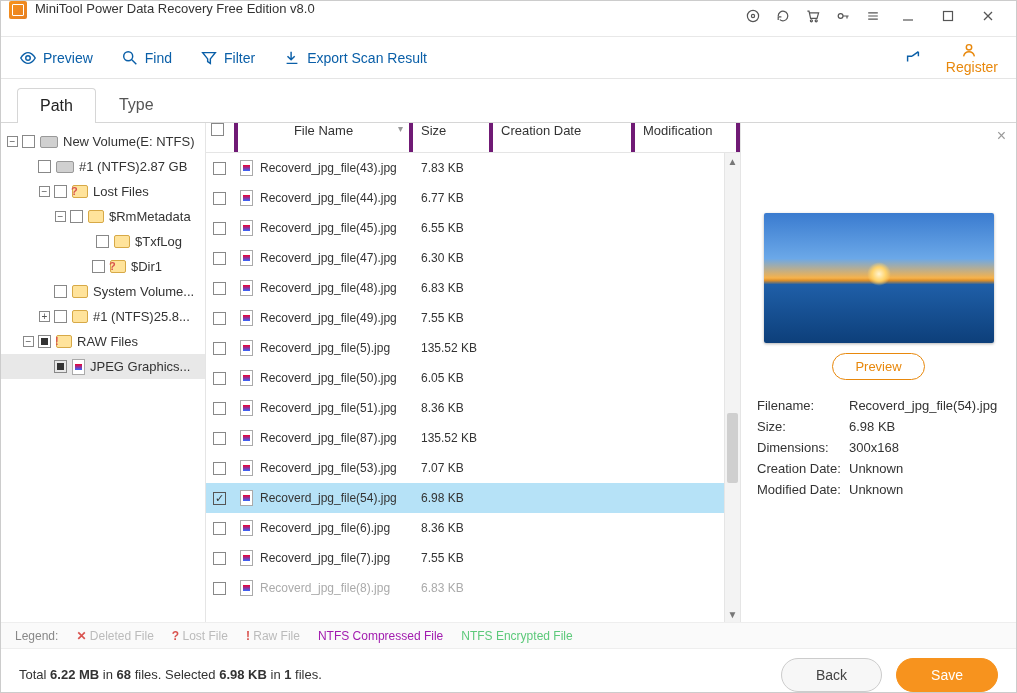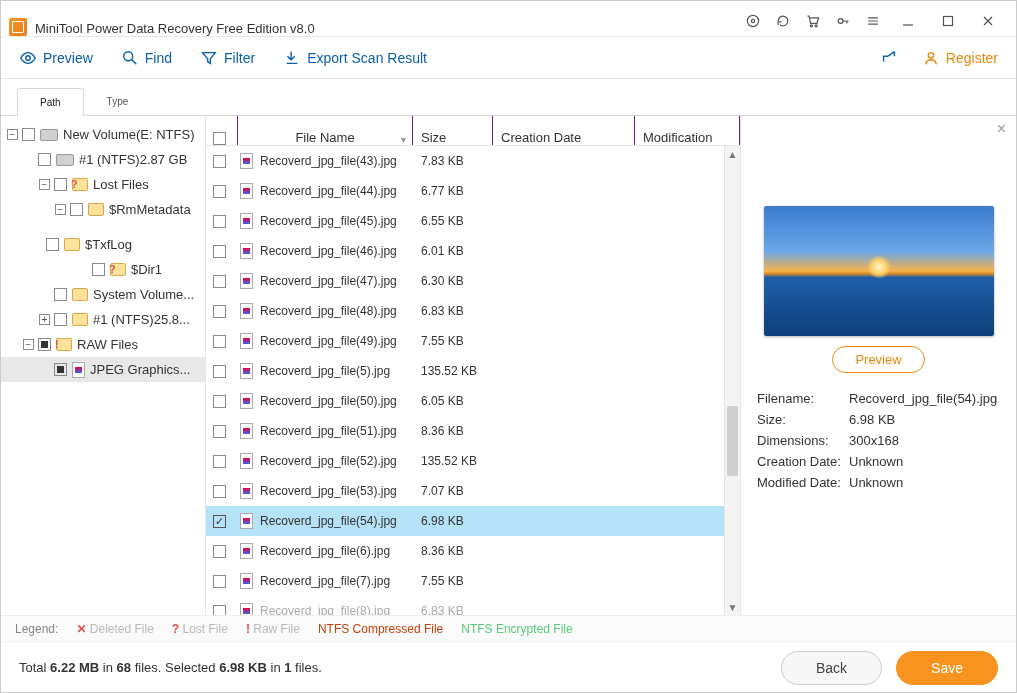--- a/index.html
+++ b/index.html
@@ -1,36 +1,36 @@
 <!DOCTYPE html>
 <html><head>
 <meta charset="utf-8">
 <style>
 * { box-sizing: border-box; margin: 0; padding: 0; font-family: "Segoe UI", Arial, sans-serif; }
 body { width: 1017px; height: 693px; background: #fff; border: 1px solid #ccc; position: relative; overflow: hidden; }
 
-.titlebar { height: 36px; display: flex; align-items: flex-end; padding: 0 8px; background: #fff; border-bottom: 1px solid #e8e8e8; }
+.titlebar { height: 36px; display: flex; align-items: flex-start; padding: 0 8px; background: #fff; border-bottom: 1px solid #e8e8e8; }
 .titlebar .logo { width: 18px; height: 18px; background: linear-gradient(135deg,#f7931e,#e67e22); border-radius: 2px; margin-right: 8px; position:relative; }
 .titlebar .logo::after{content:"";position:absolute;inset:3px;border:1px solid #fff;border-radius:1px;}
 .titlebar .title { font-size: 13px; color: #333; flex: 0 0 auto; }
 .titlebar .spacer { flex: 1; }
 .titlebar .tbicon { width: 30px; height: 30px; display: flex; align-items: center; justify-content: center; color: #555; cursor: pointer; }
 .titlebar .tbicon svg { width: 16px; height: 16px; stroke: #555; fill: none; stroke-width: 1.5; }
 .titlebar .winctrl { width: 40px; height: 30px; display:flex;align-items:center;justify-content:center; color:#555; cursor:pointer; }
 
 .toolbar { height: 42px; display: flex; align-items: center; padding: 0 18px; border-bottom: 1px solid #e5e5e5; }
 .tool { display: flex; align-items: center; margin-right: 28px; cursor: pointer; color: #0a5fa8; font-size: 14px; }
 .tool svg { width: 18px; height: 18px; margin-right: 6px; stroke: #0a5fa8; fill: none; stroke-width: 1.6; }
 .toolbar .right { margin-left: auto; display:flex; align-items:center; gap: 18px; }
-.toolbar .right .tool { margin-right: 0; }
+.toolbar .right .tool { margin-right: 0; flex-direction: column; }
 .toolbar .register { color: #e8880c; }
 .toolbar .register svg { stroke: #e8880c; }
 
 .tabs { display: flex; align-items: flex-end; padding: 8px 16px 0 16px; }
-.tab { padding: 8px 22px; font-size: 10px; color: #555; cursor: pointer; border:1px solid transparent; border-bottom:none; border-top-left-radius:4px; border-top-right-radius:4px;}
+.tab { padding: 8px 22px; font-size: 16px; color: #555; cursor: pointer; border:1px solid transparent; border-bottom:none; border-top-left-radius:4px; border-top-right-radius:4px;}
 .tab.active { background: #fff; border-color: #d6d6d6; color: #222; position:relative; top:1px; }
 
 .content { display: flex; height: calc(100% - 36px - 42px - 35px - 78px); border-top:1px solid #d6d6d6; }
 
 .tree { width: 205px; border-right: 1px solid #e5e5e5; padding: 6px 0; font-size: 13px; color: #333; overflow:hidden; }
 .tree-row { display: flex; align-items: center; height: 25px; cursor: pointer; white-space: nowrap; }
 .tree-row.selected { background: #e8e8e8; }
 .toggle { width: 11px; height: 11px; border: 1px solid #888; display:inline-flex; align-items:center; justify-content:center; font-size:10px; line-height:1; color:#555; margin-right:4px; flex:none;}
 .nochild { width: 11px; margin-right:4px; display:inline-block; }
 .cb { width: 13px; height: 13px; border: 1px solid #888; margin-right: 5px; flex:none; display:inline-flex; align-items:center; justify-content:center; }
@@ -38,21 +38,21 @@
 .drive-ic{width:18px;height:12px;background:#d0d0d0;border:1px solid #999;border-radius:2px;margin-right:5px;flex:none;}
 .fold-ic{width:16px;height:13px;background:#ffe39b;border:1px solid #d7a947;border-radius:2px;margin-right:5px;flex:none;position:relative;}
 .fold-ic.q::after{content:"?";position:absolute;left:-2px;top:-1px;font-size:11px;font-weight:bold;color:#d9534f;}
 .fold-ic.ex::after{content:"!";position:absolute;left:-2px;top:-1px;font-size:11px;font-weight:bold;color:#d9534f;}
 .jpeg-ic{width:13px;height:16px;background:#fff;border:1px solid #aaa;margin-right:5px;flex:none;position:relative;}
 .jpeg-ic::after{content:"";position:absolute;left:2px;top:4px;width:7px;height:6px;background:linear-gradient(#e03,#36f);}
 .tlabel{overflow:hidden;text-overflow:ellipsis;}
 
 .listwrap { flex:1; display:flex; flex-direction:column; border-right:1px solid #e5e5e5; min-width:0; }
 .headrow { display:flex; height:30px; border-bottom:1px solid #e5e5e5; align-items:center; font-size:13px; color:#333; background:#fff; }
-.hcell { border-right:1px solid #701a75; height:100%; display:flex; align-items:flex-end; padding:0 8px; }
+.hcell { border-right:4px solid #701a75; height:100%; display:flex; align-items:flex-start; padding:0 8px; }
 .col-cb{width:32px;justify-content:center;padding:0;}
 .col-name{width:175px;justify-content:center;position:relative;}
 .col-name .sort{position:absolute;right:6px;color:#999;font-size:10px;}
 .col-size{width:80px;}
 .col-cdate{width:142px;}
 .col-mod{flex:1;}
 .rows{flex:1;overflow:hidden;position:relative;}
 .row{display:flex;align-items:center;height:30px;font-size:12px;color:#333;}
 .row.sel{background:#b6e2f7;}
 .row .rcb{width:32px;display:flex;justify-content:center;}
@@ -74,21 +74,21 @@
 .pbtn{display:block;margin:10px auto 18px auto;padding:5px 22px;border:1px solid #e8880c;color:#e8880c;border-radius:14px;background:#fff;font-size:13px;cursor:pointer;}
 .pmeta{font-size:13px;color:#333;}
 .pmeta div{display:flex;margin-bottom:6px;}
 .pmeta .k{width:92px;}
 
 .legend{height:26px;display:flex;align-items:center;padding:0 14px;font-size:12px;border-top:1px solid #eee;background:#fafafa;gap:18px;}
 .legend .lab{color:#888;}
 .legend .del{color:#bbb;} .legend .del .x{color:#d9534f;font-weight:bold;}
 .legend .lost{color:#bbb;} .legend .lost .q{color:#d9534f;font-weight:bold;}
 .legend .raw{color:#bbb;} .legend .raw .e{color:#d9534f;font-weight:bold;}
-.legend .ntfsc{color:#c2410c;}
+.legend .ntfsc{color:#a21caf;}
 .legend .ntfse{color:#5cc97a;}
 
 .footer{height:52px;display:flex;align-items:center;padding:0 18px;border-top:1px solid #eee;}
 .status{font-size:13px;color:#333;}
 .status b{font-weight:600;}
 .footer .fsp{flex:1;}
 .btn{padding:8px 34px;border-radius:18px;font-size:14px;cursor:pointer;border:1px solid #ccc;background:#f7f7f7;color:#444;}
 .btn.primary{background:#f7931e;border-color:#f7931e;color:#fff;margin-left:14px;}
 </style>
 </head>
@@ -213,21 +213,21 @@
         <span class="cb"></span>
         <span class="fold-ic q"></span>
         <span class="tlabel">Lost Files</span>
       </div>
       <div class="tree-row" style="padding-left: 54px;">
         <span class="toggle">−</span>
         <span class="cb"></span>
         <span class="fold-ic"></span>
         <span class="tlabel">$RmMetadata</span>
       </div>
-      <div class="tree-row" style="padding-left: 30px; margin-top: 10px;">
+      <div class="tree-row" style="padding-left: 80px;">
         <span class="nochild"></span>
         <span class="cb"></span>
         <span class="fold-ic"></span>
         <span class="tlabel">$TxfLog</span>
       </div>
       <div class="tree-row" style="padding-left: 76px;">
         <span class="nochild"></span>
         <span class="cb"></span>
         <span class="fold-ic q"></span>
         <span class="tlabel">$Dir1</span>
@@ -302,30 +302,20 @@
           <div class="rname">Recoverd_jpg_file(45).jpg</div>
           <div class="rsize">6.55 KB</div>
         </div>
         <div class="row">
           <div class="rcb">
             <span class="cb"></span>
           </div>
           <div class="ric">
             <span class="jpeg-ic"></span>
           </div>
-          <div class="rname">Recoverd_jpg_file(46).jpg</div>
-          <div class="rsize">6.01 KB</div>
-        </div>
-        <div class="row">
-          <div class="rcb">
-            <span class="cb"></span>
-          </div>
-          <div class="ric">
-            <span class="jpeg-ic"></span>
-          </div>
           <div class="rname">Recoverd_jpg_file(47).jpg</div>
           <div class="rsize">6.30 KB</div>
         </div>
         <div class="row">
           <div class="rcb">
             <span class="cb"></span>
           </div>
           <div class="ric">
             <span class="jpeg-ic"></span>
           </div>
@@ -372,21 +362,21 @@
           <div class="rname">Recoverd_jpg_file(51).jpg</div>
           <div class="rsize">8.36 KB</div>
         </div>
         <div class="row">
           <div class="rcb">
             <span class="cb"></span>
           </div>
           <div class="ric">
             <span class="jpeg-ic"></span>
           </div>
-          <div class="rname">Recoverd_jpg_file(52).jpg</div>
+          <div class="rname">Recoverd_jpg_file(87).jpg</div>
           <div class="rsize">135.52 KB</div>
         </div>
         <div class="row">
           <div class="rcb">
             <span class="cb"></span>
           </div>
           <div class="ric">
             <span class="jpeg-ic"></span>
           </div>
           <div class="rname">Recoverd_jpg_file(53).jpg</div>

